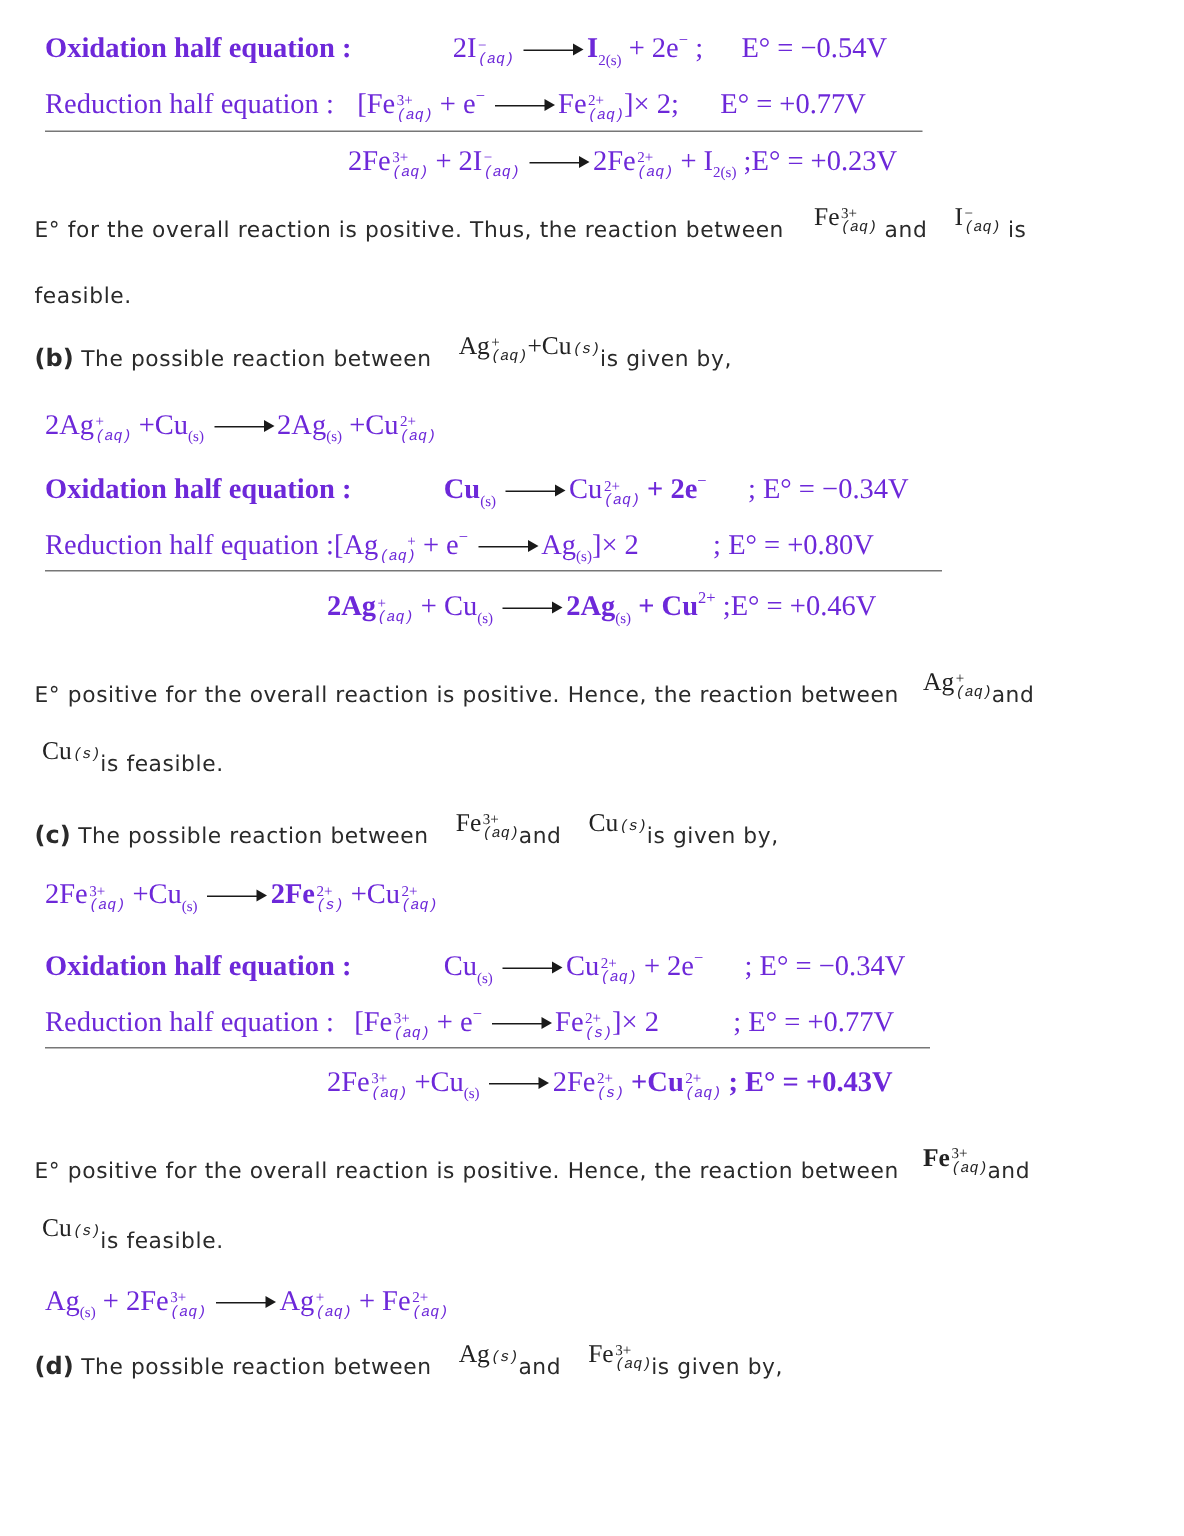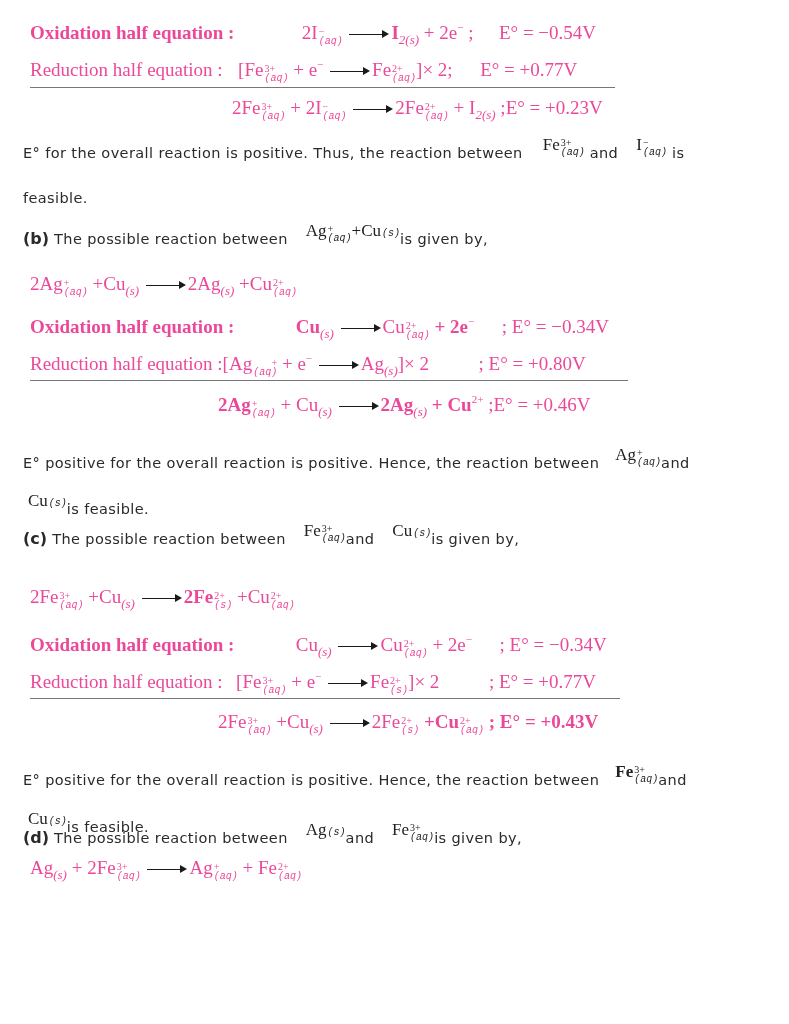--- a/index.html
+++ b/index.html
@@ -1,27 +1,27 @@
 <!DOCTYPE html>
 <html><head>
 <meta charset="utf-8">
 <style>
   html, body { margin: 0; padding: 0; background: #ffffff; }
   body { width: 789px; height: 1024px; position: relative; overflow: hidden; color: #222; }
   .page { position: absolute; left: 0; top: 0; width: 789px; height: 1024px; }
-  .eq { position: absolute; font-family: "Liberation Serif", "DejaVu Serif", serif; font-size: 19px; color: #ec4899; white-space: nowrap; line-height: 1; }
+  .eq { position: absolute; font-family: "Liberation Serif", "DejaVu Serif", serif; font-size: 19px; color: #6d28d9; white-space: nowrap; line-height: 1; }
   .eq .label-bold { font-weight: bold; }
   .eq b { font-weight: bold; }
   .prose { position: absolute; font-family: "DejaVu Sans", "Liberation Sans", sans-serif; font-size: 14.5px; color: #2a2a2a; white-space: nowrap; letter-spacing: 0.4px; line-height: 1; }
   .prose .part { font-weight: bold; font-size: 16px; letter-spacing: 0; }
   .inline-chem { font-family: "Liberation Serif", "DejaVu Serif", serif; font-size: 17px; color: #222; position: relative; top: -8px; letter-spacing: 0; }
   .ss { display: inline-flex; flex-direction: column; vertical-align: middle; line-height: 1; margin-left: 1px; position: relative; top: 2px; }
   .ss sup, .ss sub { font-size: 10px; line-height: 10px; position: static; font-style: normal; }
   .ss sub { font-style: italic; font-family: Liberation Mono, monospace; }
-  .sub { font-size: 13px; vertical-align: -5px; font-style: italic; }
+  .sub { font-size: 10px; vertical-align: -5px; }
   .sup { font-size: 11px; vertical-align: 8px; }
   .arrow { display: inline-block; width: 40px; position: relative; height: 10px; margin: 0 2px; }
   .arrow::before { content: ""; position: absolute; left: 0; right: 5px; top: 5px; border-top: 1.2px solid #1a1a1a; }
   .arrow::after { content: ""; position: absolute; right: 0; top: 1px; border-left: 7px solid #1a1a1a; border-top: 4px solid transparent; border-bottom: 4px solid transparent; }
   .rule { position: absolute; height: 0; border-top: 1.3px solid #777; }
 </style>
 </head>
 <body>
 
 <div class="page">
@@ -163,21 +163,21 @@
           <sub>(aq)</sub>
         </span></span><span>and</span>
   </div>
   <div class="prose" style="left:28px; top:500px;">
     <span class="inline-chem"><span>Cu</span><span class="ss">
           <sup></sup>
           <sub>(s)</sub>
         </span></span><span>is feasible.</span>
   </div>
 
-  <div class="prose" style="left:23px; top:530px;">
+  <div class="prose" style="left:23px; top:548px;">
     <span class="part">(c)</span>
     <span>The possible reaction between</span>
     <span style="display:inline-block;width:8px"></span>
     <span class="inline-chem"><span>Fe</span><span class="ss">
           <sup>3+</sup>
           <sub>(aq)</sub>
         </span></span><span>and</span>
     <span style="display:inline-block;width:8px"></span>
     <span class="inline-chem"><span>Cu</span><span class="ss">
           <sup></sup>
@@ -257,21 +257,21 @@
           <sub>(aq)</sub>
         </span></span><span>and</span>
   </div>
   <div class="prose" style="left:28px; top:818px;">
     <span class="inline-chem"><span>Cu</span><span class="ss">
           <sup></sup>
           <sub>(s)</sub>
         </span></span><span>is feasible.</span>
   </div>
 
-  <div class="prose" style="left:23px; top:829px;">
+  <div class="prose" style="left:23px; top:902px;">
     <span class="part">(d)</span>
     <span>The possible reaction between</span>
     <span style="display:inline-block;width:8px"></span>
     <span class="inline-chem"><span>Ag</span><span class="ss">
           <sup></sup>
           <sub>(s)</sub>
         </span></span><span>and</span>
     <span style="display:inline-block;width:8px"></span>
     <span class="inline-chem"><span>Fe</span><span class="ss">
           <sup>3+</sup>

